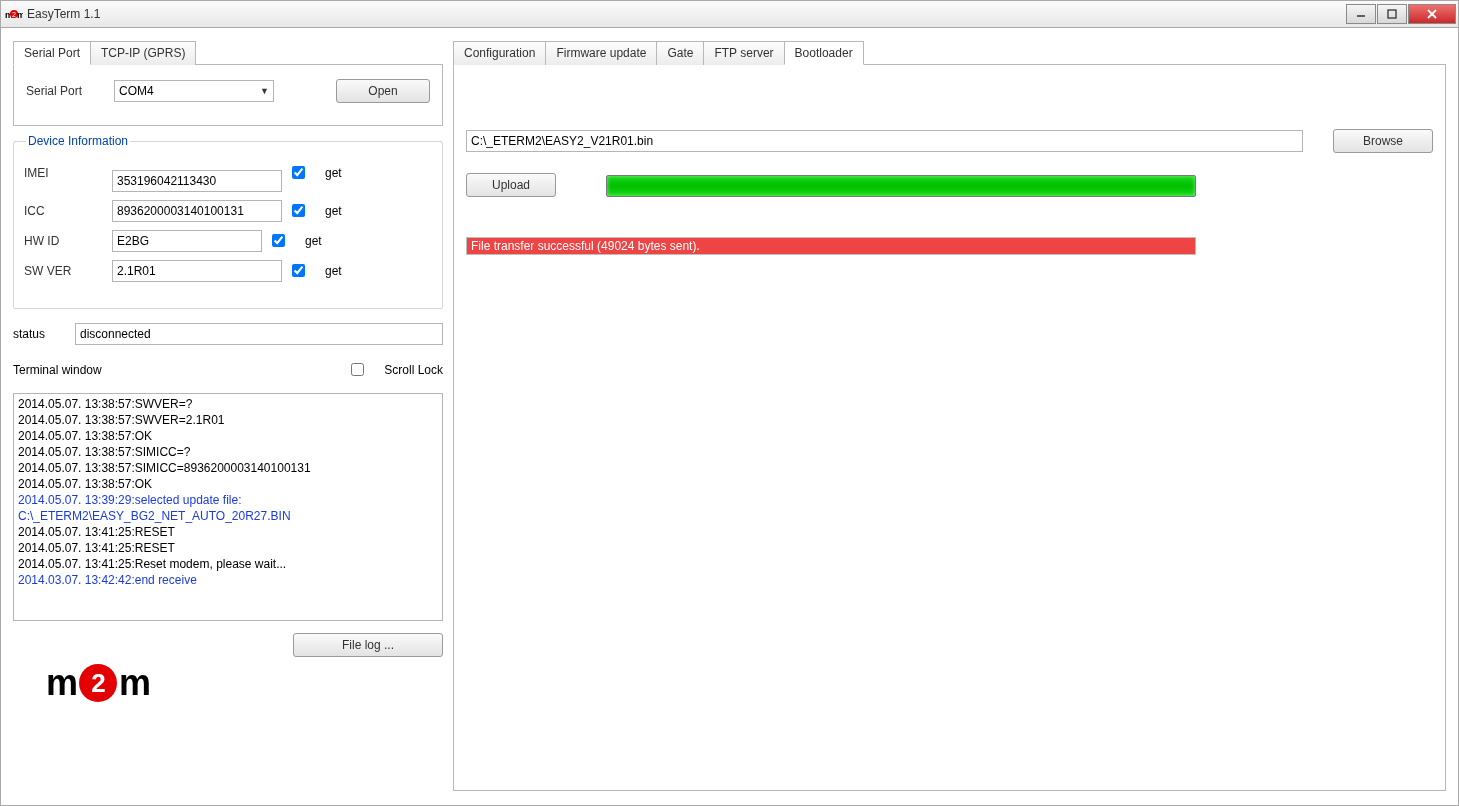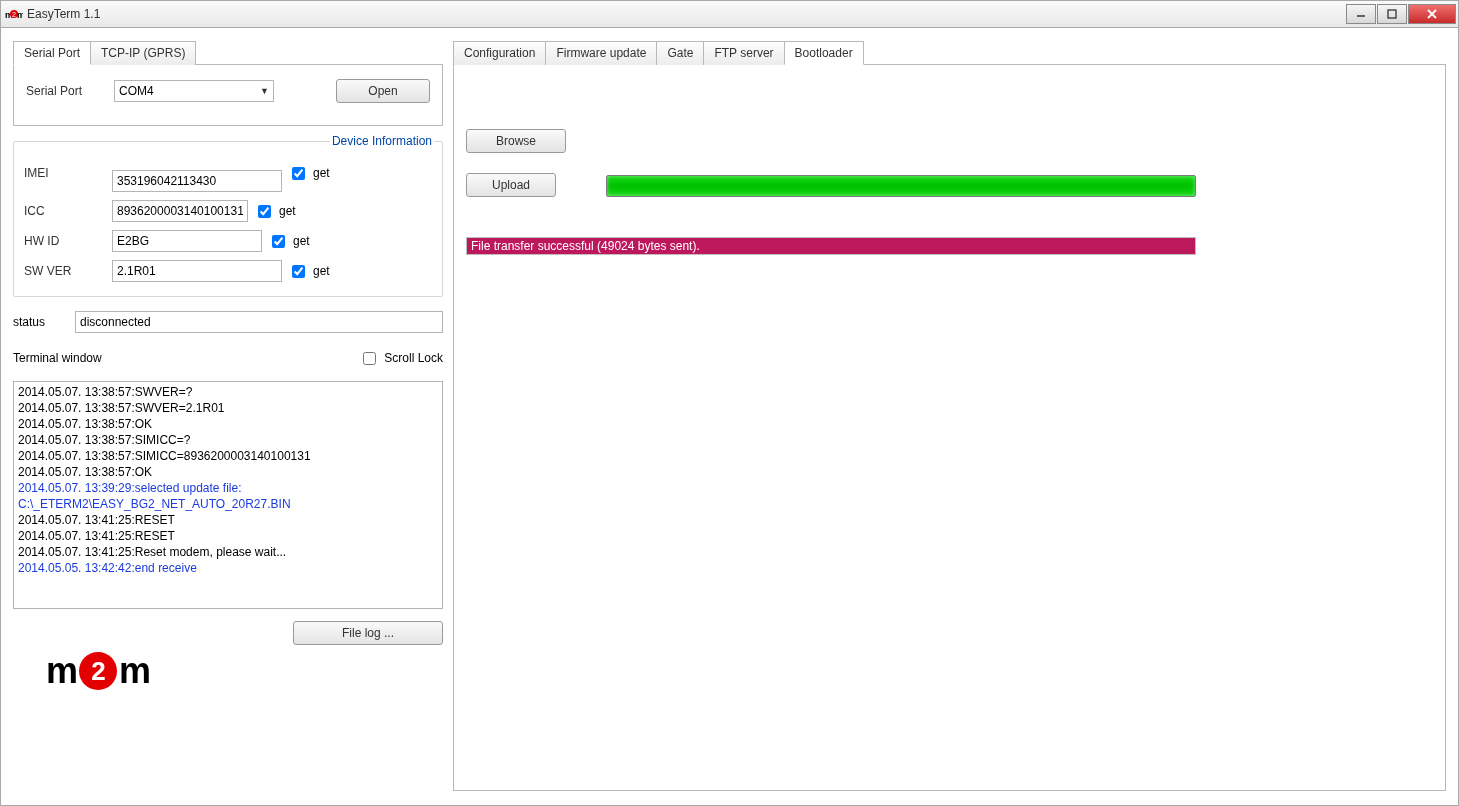--- a/index.html
+++ b/index.html
@@ -15,55 +15,55 @@
 
 
 .appframe { border: 1px solid #a9a9a9; border-top: none; padding: 12px; display: flex; gap: 10px; height: 778px; }
 
 
 .left { width: 430px; display: flex; flex-direction: column; gap: 8px; }
 .right { flex: 1; }
 
 .panel { border: 1px solid #d6d6d6; border-radius: 2px; padding: 10px 10px 10px 10px; position: relative; }
 fieldset.panel { padding-top: 6px; }
-fieldset.panel legend { color: #0046aa; font-size: 12px; padding: 0 2px; margin-left: 2px; text-align: right; }
+fieldset.panel legend { color: #0046aa; font-size: 12px; padding: 0 2px; margin-left: 2px; }
 
 
 .tabs { display: flex; border-bottom: 1px solid #b8b8b8; }
 .tab { border: 1px solid #b8b8b8; border-bottom: none; background: linear-gradient(#fdfdfd,#ececec); padding: 4px 10px; margin-right: -1px; font-size: 12px; color:#333; cursor:pointer; position:relative; top:1px; }
 .tab.active { background: #fff; border-bottom: 1px solid #fff; z-index:2; }
 .tabbody { border: 1px solid #b8b8b8; border-top: none; padding: 14px 12px; }
 
 .right .tabbody { height: 726px; }
 
 .row { display: flex; align-items: center; gap: 10px; margin-bottom: 8px; }
 .lbl { width: 78px; color: #333; }
 input.textin, .combo { height: 22px; border: 1px solid #b5b5b5; padding: 2px 4px; font-family: inherit; font-size: 12px; background:#fff; }
 .combo { width: 160px; display:flex; align-items:center; justify-content:space-between; padding-right:4px;}
 .combo .arrow { font-size:9px; color:#333; }
 .btn { height: 24px; min-width: 94px; background: linear-gradient(#fafafa,#e3e3e3); border: 1px solid #9a9a9a; border-radius: 3px; font-family: inherit; font-size: 12px; color:#333; cursor:pointer; padding: 0 12px; }
 
-.chk { display: inline-flex; align-items:flex-end; gap: 8px; }
+.chk { display: inline-flex; align-items:flex-start; gap: 20px; }
 .chk input { width: 13px; height: 13px; }
 
 
 .termbox { border: 1px solid #b5b5b5; height: 228px; overflow-y: scroll; padding: 2px 4px; font-size: 12px; line-height: 16px; background:#fff; }
 .termline { white-space: pre-wrap; color:#000; }
 .termline.blue { color: #1b3bdc; }
 
 
 .m2m-logo { width: 170px; height: 72px; display:flex; align-items:center; justify-content:center; font-size:36px; font-weight:bold; font-family: Arial, sans-serif; letter-spacing:-1px; background:#fff; }
 .m2m-logo .red { background:#e30000; color:#fff; border-radius:50%; width:38px; height:38px; display:inline-flex; align-items:center; justify-content:center; font-size:26px; margin:0 2px; }
 
 
 .pathrow { display:flex; gap:30px; margin: 50px 0 20px 0; align-items:center; }
 .pathrow input { flex:1; }
 .uprow { display:flex; gap:50px; align-items:flex-end; margin-bottom: 40px;}
 .progress { flex:1; height:22px; border:1px solid #7a7a7a; border-radius:2px; background: linear-gradient(#13d813,#00c000,#13d813); box-shadow: inset 0 0 4px rgba(255,255,255,0.5);}
-.statusmsg { border:1px solid #bfbfbf; background:#be185d; color:#fff; padding:1px 4px; font-size:12px; width: calc(100% - 0px); }
+.statusmsg { border:1px solid #bfbfbf; background:#ef4444; color:#fff; padding:1px 4px; font-size:12px; width: calc(100% - 0px); }
 .statuswrap { width: 730px; }
 
 
 .termbox::-webkit-scrollbar { width: 17px; }
 .termbox::-webkit-scrollbar-track { background:#f0f0f0; border-left:1px solid #ddd; }
 .termbox::-webkit-scrollbar-thumb { background:#c8c8c8; border:1px solid #a8a8a8; }
 
 </style>
 </head>
 <body>
@@ -125,35 +125,35 @@
       <div class="row">
         <span class="lbl">IMEI</span>
         <input class="textin" style="width: 170px; margin-top: 16px;" value="353196042113430">
         <label class="chk">
             <input type="checkbox" checked="" style="">
             <span>get</span>
           </label>
       </div>
       <div class="row">
         <span class="lbl">ICC</span>
-        <input class="textin" style="width: 136px;" value="8936200003140100131">
+        <input class="textin" style="width: 170px;" value="8936200003140100131">
         <label class="chk">
             <input type="checkbox" checked="" style="">
             <span>get</span>
           </label>
       </div>
       <div class="row">
         <span class="lbl">HW ID</span>
         <input class="textin" style="width: 150px;" value="E2BG">
         <label class="chk">
             <input type="checkbox" checked="" style="">
             <span>get</span>
           </label>
       </div>
-      <div class="row" style="margin-bottom:4px;">
+      <div class="row" style="margin-bottom:16px;">
         <span class="lbl">SW VER</span>
         <input class="textin" style="width: 170px;" value="2.1R01">
         <label class="chk">
             <input type="checkbox" checked="" style="">
             <span>get</span>
           </label>
       </div>
     </fieldset>
 
     <div class="row" style="margin-top:6px;">
@@ -174,21 +174,21 @@
         <div class="termline">2014.05.07. 13:38:57:SWVER=?</div>
         <div class="termline">2014.05.07. 13:38:57:SWVER=2.1R01</div>
         <div class="termline">2014.05.07. 13:38:57:OK</div>
         <div class="termline">2014.05.07. 13:38:57:SIMICC=?</div>
         <div class="termline">2014.05.07. 13:38:57:SIMICC=8936200003140100131</div>
         <div class="termline">2014.05.07. 13:38:57:OK</div>
         <div class="termline blue">2014.05.07. 13:39:29:selected update file: C:\_ETERM2\EASY_BG2_NET_AUTO_20R27.BIN</div>
         <div class="termline">2014.05.07. 13:41:25:RESET</div>
         <div class="termline">2014.05.07. 13:41:25:RESET</div>
         <div class="termline">2014.05.07. 13:41:25:Reset modem, please wait...</div>
-        <div class="termline blue">2014.05.05. 13:42:42:end receive</div>
+        <div class="termline blue">2014.03.07. 13:42:42:end receive</div>
       </div>
 
     <div style="display:flex; align-items:center; margin-top:18px; gap:40px;">
       <div class="m2m-logo">
         <span style="color:#000;">m</span>
           <span class="red">2</span>
           <span style="color:#000;">m</span>
       </div>
       <div style="flex:1; display:flex; justify-content:flex-end;">
         <button class="btn" style="min-width:150px; margin-top:-50px;">File log ...</button>
@@ -200,20 +200,21 @@
   <div class="right">
     <div class="tabs">
       <div class="tab">Configuration</div>
       <div class="tab">Firmware update</div>
       <div class="tab">Gate</div>
       <div class="tab">FTP server</div>
       <div class="tab active">Bootloader</div>
     </div>
     <div class="tabbody">
       <div class="pathrow">
+        <input class="textin" style="width: 600px;" value="C:\_ETERM2\EASY2_V21R01.bin">
         <button class="btn" style="min-width:100px;">Browse</button>
       </div>
       <div class="uprow" style="width:730px;">
         <button class="btn" style="min-width:90px;">Upload</button>
         <div class="progress"></div>
       </div>
       <div class="statuswrap">
         <div class="statusmsg">File transfer successful (49024 bytes sent).</div>
       </div>
     </div>

